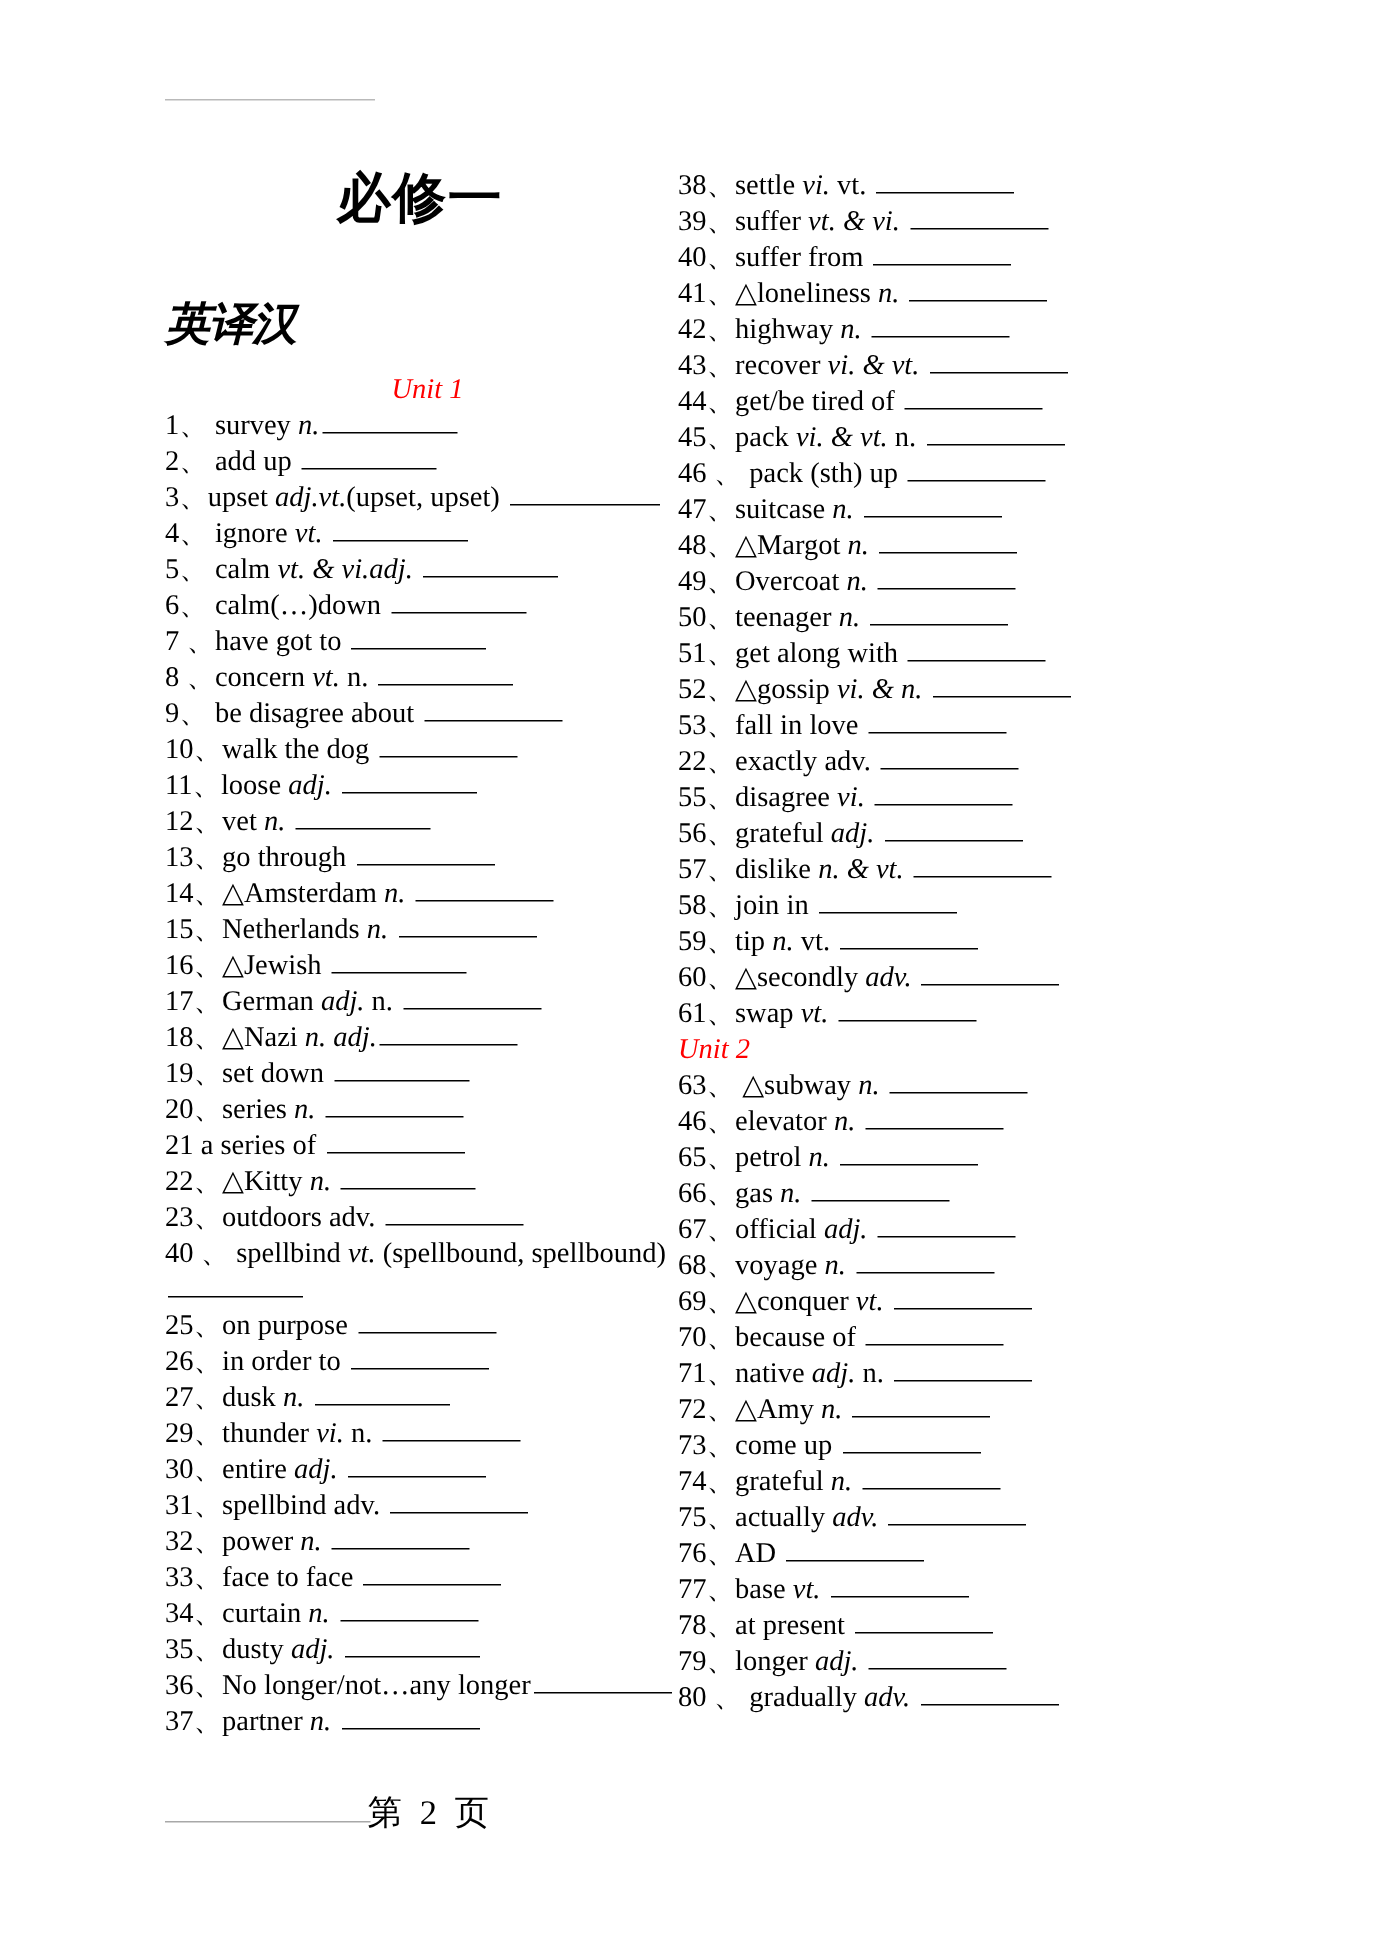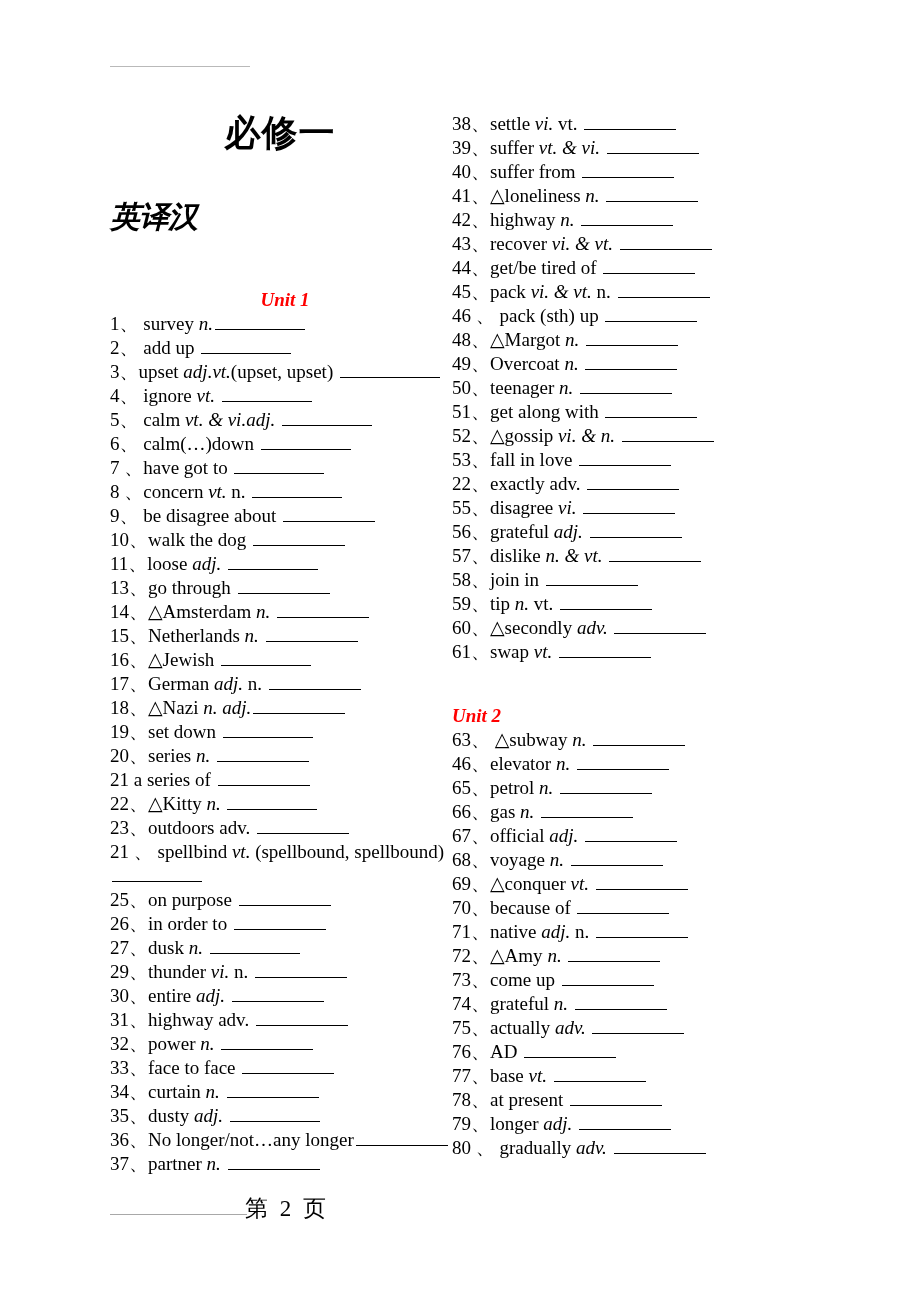--- a/index.html
+++ b/index.html
@@ -58,27 +58,26 @@
   
   .col {
     position: absolute;
     top: 0;
   }
   .col-left  { left: 110px; width: 350px; }
   .col-right { left: 452px; width: 330px; }
 
   .unit-head {
     color: #ff0000;
-    font-weight: bold;
+    font-weight: normal;
     font-style: italic;
     font-size: 19px;
     line-height: 24px;
     height: 24px;
     white-space: nowrap;
-    margin-top: 40px;
   }
   .unit-head.centered { text-align: center; width: 330px; }
 
   .entry {
     font-size: 19px;
     line-height: 24px;
     white-space: nowrap;
   }
   .entry.wrap { white-space: normal; line-height: 24px; }
 
@@ -137,56 +136,58 @@
       <div class="entry"><span class="num">2、</span><span>  add up </span><span class="blank" style="width: 90px;"></span></div>
       <div class="entry"><span class="num">3、</span><span>upset </span><span class="pos">adj.vt.</span><span>(upset, upset) </span><span class="blank" style="width: 100px;"></span></div>
       <div class="entry"><span class="num">4、</span><span>  ignore </span><span class="pos">vt.</span><span> </span><span class="blank" style="width: 90px;"></span></div>
       <div class="entry"><span class="num">5、</span><span>   calm </span><span class="pos">vt. &amp; vi.adj.</span><span> </span><span class="blank" style="width: 90px;"></span></div>
       <div class="entry"><span class="num">6、</span><span>  calm(…)down </span><span class="blank" style="width: 90px;"></span></div>
       <div class="entry"><span class="num">7 、</span><span>have got to </span><span class="blank" style="width: 90px;"></span></div>
       <div class="entry"><span class="num">8 、</span><span>concern </span><span class="pos">vt.</span><span>      n. </span><span class="blank" style="width: 90px;"></span></div>
       <div class="entry"><span class="num">9、</span><span>  be disagree about </span><span class="blank" style="width: 92px;"></span></div>
       <div class="entry"><span class="num">10、</span><span>walk the dog </span><span class="blank" style="width: 92px;"></span></div>
       <div class="entry"><span class="num">11、</span><span>loose </span><span class="pos">adj.</span><span> </span><span class="blank" style="width: 90px;"></span></div>
+      <div class="entry"><span class="num">12、</span><span>vet </span><span class="pos">n.</span><span> </span><span class="blank" style="width: 90px;"></span></div>
       <div class="entry"><span class="num">13、</span><span>go through </span><span class="blank" style="width: 92px;"></span></div>
       <div class="entry"><span class="num">14、</span><span>△Amsterdam </span><span class="pos">n.</span><span> </span><span class="blank" style="width: 92px;"></span></div>
       <div class="entry"><span class="num">15、</span><span>Netherlands </span><span class="pos">n.</span><span> </span><span class="blank" style="width: 92px;"></span></div>
       <div class="entry"><span class="num">16、</span><span>△Jewish </span><span class="blank" style="width: 90px;"></span></div>
       <div class="entry"><span class="num">17、</span><span>German </span><span class="pos">adj.</span><span>   n.    </span><span class="blank" style="width: 92px;"></span></div>
       <div class="entry"><span class="num">18、</span><span>△Nazi </span><span class="pos">n.</span><span>    </span><span class="pos">adj.</span><span class="blank" style="width: 92px;"></span></div>
       <div class="entry"><span class="num">19、</span><span>set down </span><span class="blank" style="width: 90px;"></span></div>
       <div class="entry"><span class="num">20、</span><span>series </span><span class="pos">n.</span><span> </span><span class="blank" style="width: 92px;"></span></div>
       <div class="entry"><span class="num">21</span><span>    a series of </span><span class="blank" style="width: 92px;"></span></div>
       <div class="entry"><span class="num">22、</span><span>△Kitty </span><span class="pos">n.</span><span> </span><span class="blank" style="width: 90px;"></span></div>
       <div class="entry"><span class="num">23、</span><span>outdoors adv. </span><span class="blank" style="width: 92px;"></span></div>
-      <div class="entry wrap"><span class="num">21 、</span><span>  spellbind  </span><span class="pos">vt.</span><span>  (spellbound,  spellbound)</span><br><span class="blank" style="width: 90px;"></span></div>
+      <div class="entry wrap"><span class="num">40 、</span><span>  spellbind  </span><span class="pos">vt.</span><span>  (spellbound,  spellbound)</span><br><span class="blank" style="width: 90px;"></span></div>
       <div class="entry"><span class="num">25、</span><span>on purpose </span><span class="blank" style="width: 92px;"></span></div>
       <div class="entry"><span class="num">26、</span><span>in order to </span><span class="blank" style="width: 92px;"></span></div>
       <div class="entry"><span class="num">27、</span><span>dusk </span><span class="pos">n.</span><span> </span><span class="blank" style="width: 90px;"></span></div>
       <div class="entry"><span class="num">29、</span><span>thunder </span><span class="pos">vi.</span><span>   n.     </span><span class="blank" style="width: 92px;"></span></div>
       <div class="entry"><span class="num">30、</span><span>entire </span><span class="pos">adj.</span><span> </span><span class="blank" style="width: 92px;"></span></div>
-      <div class="entry"><span class="num">31、</span><span>highway adv. </span><span class="blank" style="width: 92px;"></span></div>
+      <div class="entry"><span class="num">31、</span><span>spellbind adv. </span><span class="blank" style="width: 92px;"></span></div>
       <div class="entry"><span class="num">32、</span><span>power </span><span class="pos">n.</span><span> </span><span class="blank" style="width: 92px;"></span></div>
       <div class="entry"><span class="num">33、</span><span>face to face </span><span class="blank" style="width: 92px;"></span></div>
       <div class="entry"><span class="num">34、</span><span>curtain </span><span class="pos">n.</span><span> </span><span class="blank" style="width: 92px;"></span></div>
       <div class="entry"><span class="num">35、</span><span>dusty </span><span class="pos">adj.</span><span> </span><span class="blank" style="width: 90px;"></span></div>
       <div class="entry"><span class="num">36、</span><span>No longer/not…any longer</span><span class="blank" style="width: 92px;"></span></div>
       <div class="entry"><span class="num">37、</span><span>partner </span><span class="pos">n.</span><span> </span><span class="blank" style="width: 92px;"></span></div>
     </div>
 
   <div class="col col-right" id="col-right" style="top: 112px;">
       <div class="entry"><span class="num">38、</span><span>settle </span><span class="pos">vi.</span><span>    vt. </span><span class="blank" style="width: 92px;"></span></div>
       <div class="entry"><span class="num">39、</span><span>suffer </span><span class="pos">vt. &amp; vi.</span><span> </span><span class="blank" style="width: 92px;"></span></div>
       <div class="entry"><span class="num">40、</span><span>suffer from </span><span class="blank" style="width: 92px;"></span></div>
       <div class="entry"><span class="num">41、</span><span>△loneliness </span><span class="pos">n.</span><span> </span><span class="blank" style="width: 92px;"></span></div>
       <div class="entry"><span class="num">42、</span><span>highway </span><span class="pos">n.</span><span> </span><span class="blank" style="width: 92px;"></span></div>
       <div class="entry"><span class="num">43、</span><span>recover </span><span class="pos">vi. &amp; vt.</span><span> </span><span class="blank" style="width: 92px;"></span></div>
       <div class="entry"><span class="num">44、</span><span>get/be tired of </span><span class="blank" style="width: 92px;"></span></div>
       <div class="entry"><span class="num">45、</span><span>pack </span><span class="pos">vi. &amp; vt.</span><span>     n. </span><span class="blank" style="width: 92px;"></span></div>
       <div class="entry"><span class="num">46 、</span><span> pack (sth) up </span><span class="blank" style="width: 92px;"></span></div>
+      <div class="entry"><span class="num">47、</span><span>suitcase </span><span class="pos">n.</span><span> </span><span class="blank" style="width: 92px;"></span></div>
       <div class="entry"><span class="num">48、</span><span>△Margot </span><span class="pos">n.</span><span> </span><span class="blank" style="width: 92px;"></span></div>
       <div class="entry"><span class="num">49、</span><span>Overcoat </span><span class="pos">n.</span><span> </span><span class="blank" style="width: 92px;"></span></div>
       <div class="entry"><span class="num">50、</span><span>teenager </span><span class="pos">n.</span><span> </span><span class="blank" style="width: 92px;"></span></div>
       <div class="entry"><span class="num">51、</span><span>get along with </span><span class="blank" style="width: 92px;"></span></div>
       <div class="entry"><span class="num">52、</span><span>△gossip </span><span class="pos">vi. &amp; n.</span><span> </span><span class="blank" style="width: 92px;"></span></div>
       <div class="entry"><span class="num">53、</span><span>fall in love </span><span class="blank" style="width: 92px;"></span></div>
       <div class="entry"><span class="num">22、</span><span>exactly adv. </span><span class="blank" style="width: 92px;"></span></div>
       <div class="entry"><span class="num">55、</span><span>disagree </span><span class="pos">vi.</span><span> </span><span class="blank" style="width: 92px;"></span></div>
       <div class="entry"><span class="num">56、</span><span>grateful </span><span class="pos">adj.</span><span> </span><span class="blank" style="width: 92px;"></span></div>
       <div class="entry"><span class="num">57、</span><span>dislike </span><span class="pos">n. &amp; vt.</span><span> </span><span class="blank" style="width: 92px;"></span></div>

